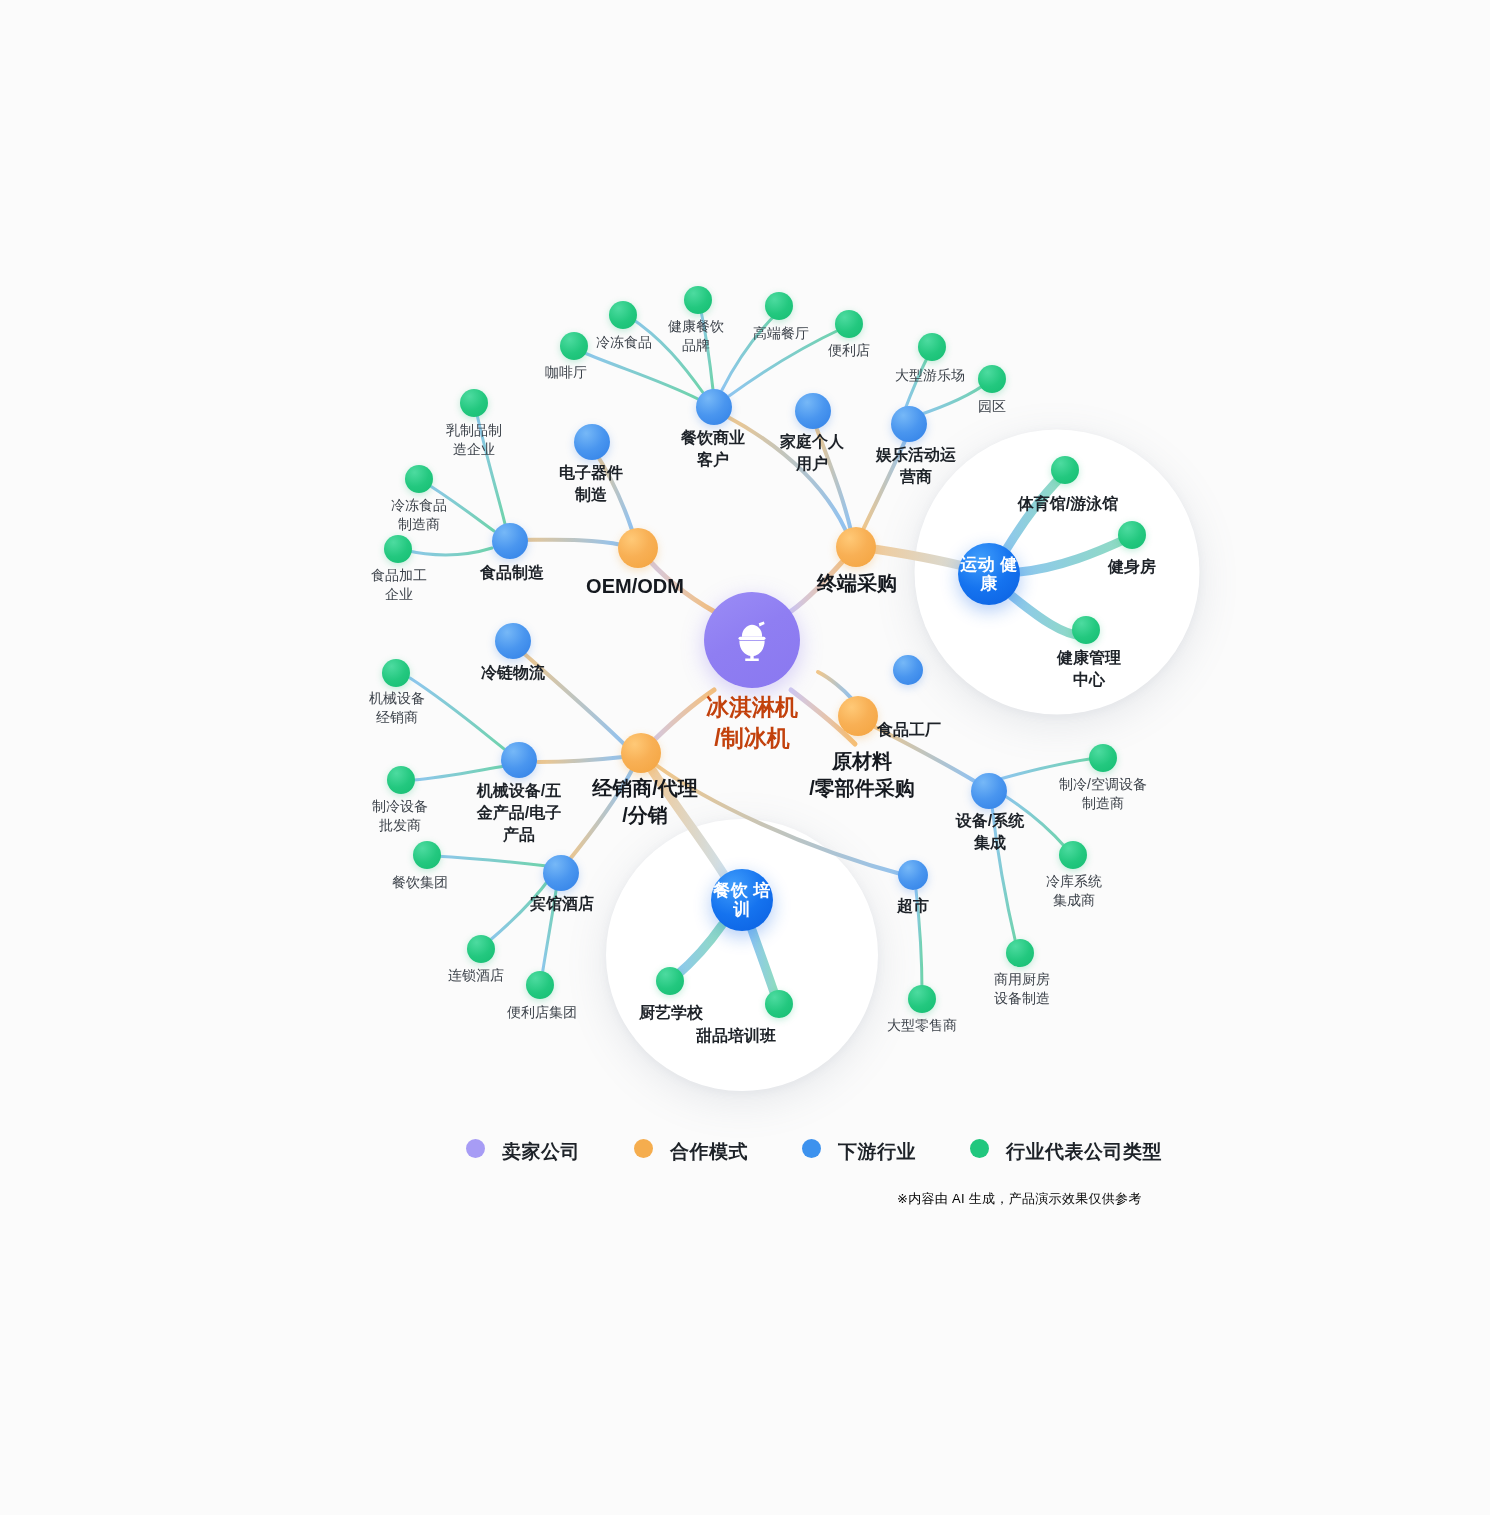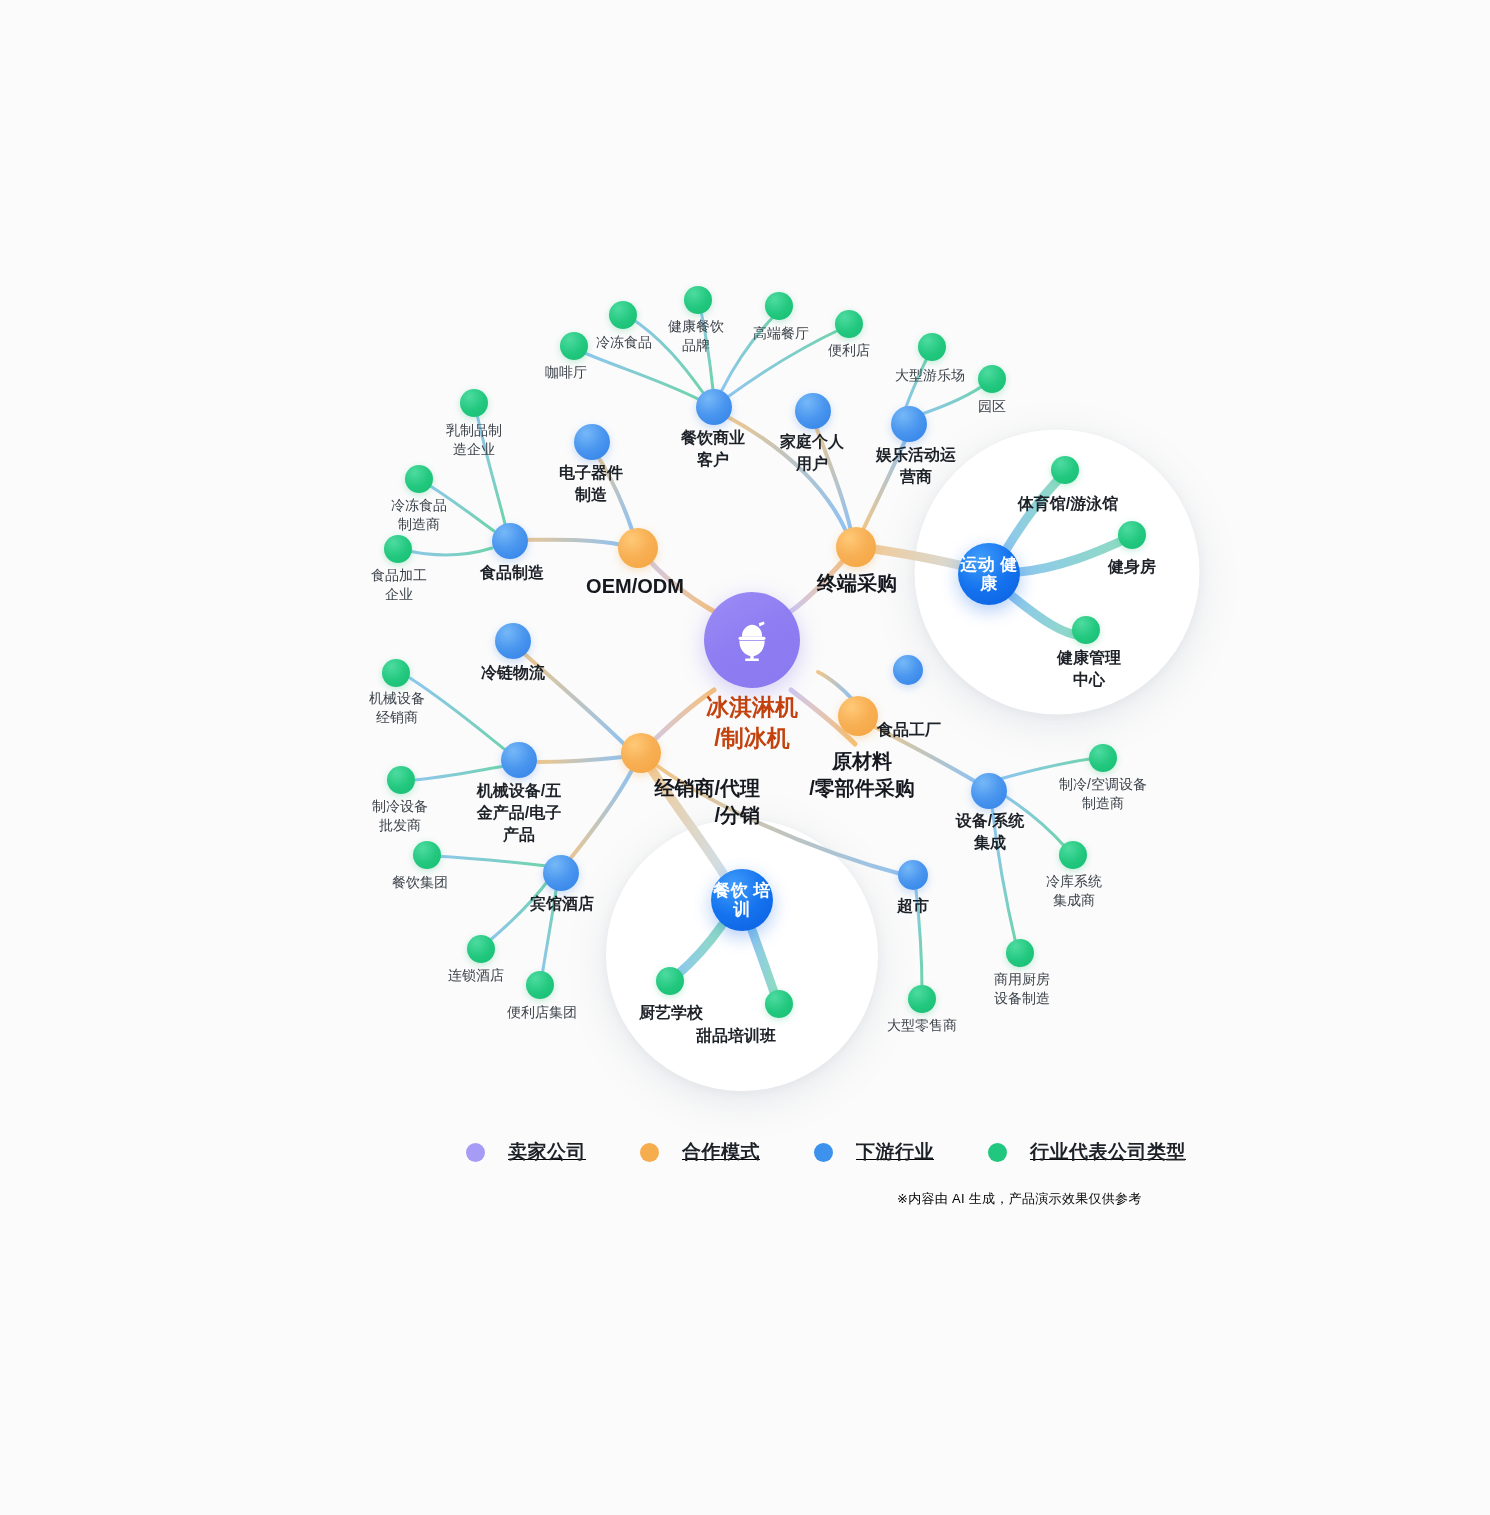--- a/index.html
+++ b/index.html
@@ -64,21 +64,21 @@
   .lbl.ind{font-size:16px;line-height:22px;font-weight:bold;color:#1d2228;}
   .lbl.mode{font-size:20px;line-height:27px;font-weight:bold;color:#15191f;}
   .lbl.center{font-size:23px;line-height:31px;font-weight:bold;color:#c2410c;}
   .lbl.hubleaf{font-size:16px;line-height:22px;font-weight:bold;color:#1d2228;}
 
   
   #legend{
     position:absolute;left:466px;top:1139px;
     display:flex;align-items:center;gap:54px;
   }
-  .lg{display:flex;align-items:center;gap:23px;text-decoration:underline;}
+  .lg{display:flex;align-items:flex-start;gap:17px;}
   .lg .dot{width:19px;height:19px;border-radius:50%;display:block;}
   .lg .txt{font-size:19px;font-weight:bold;color:#1d2228;letter-spacing:.5px;}
   #footnote{
     position:absolute;left:897px;top:1190px;
     font-size:13px;color:#000000;letter-spacing:.3px;
   }
 </style>
 </head>
 <body>
 
@@ -181,21 +181,21 @@
   <div class="lbl center" style="left:752px;top:692px;width:260px;">冰淇淋机
 /制冰机</div>
 
   <div class="node mode" style="left:638px;top:548px;"></div>
   <div class="lbl mode" style="left:635px;top:573px;width:220px;">OEM/ODM</div>
 
   <div class="node mode" style="left:856px;top:547px;"></div>
   <div class="lbl mode" style="left:857px;top:570px;width:220px;">终端采购</div>
 
   <div class="node mode" style="left:641px;top:753px;"></div>
-  <div class="lbl mode" style="left:645px;top:775px;width:230px;text-align:right;">经销商/代理
+  <div class="lbl mode" style="left:645px;top:775px;width:230px;">经销商/代理
 /分销</div>
 
   <div class="node mode" style="left:858px;top:716px;"></div>
   <div class="lbl mode" style="left:862px;top:748px;width:240px;">原材料
 /零部件采购</div>
 
   <div class="node ind" style="left:510px;top:541px;"></div>
   <div class="lbl ind" style="left:512px;top:562px;width:180px;">食品制造</div>
 
   <div class="node ind" style="left:592px;top:442px;"></div>

